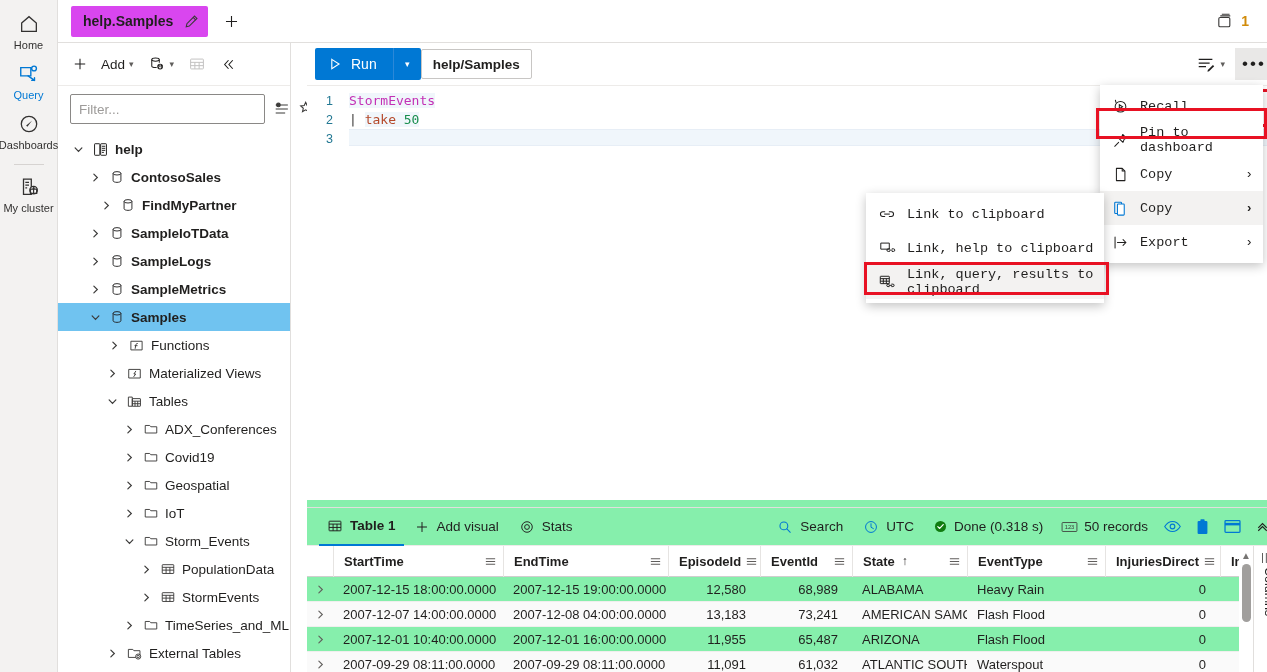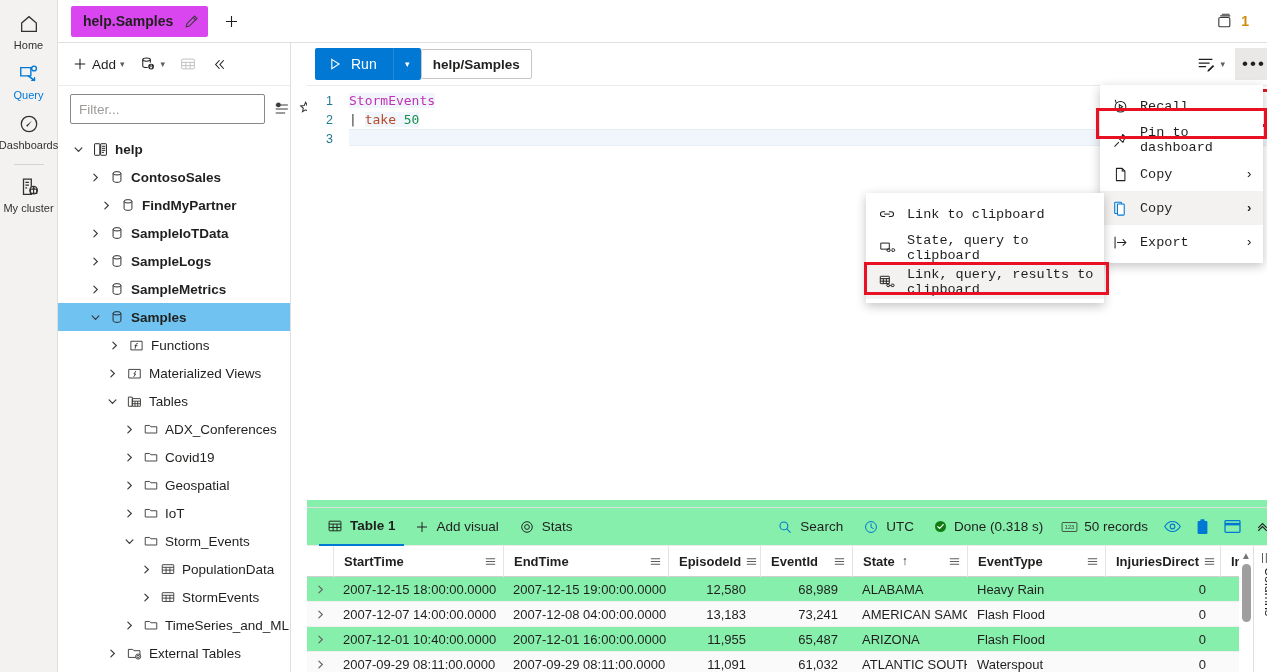--- a/index.html
+++ b/index.html
@@ -52,21 +52,21 @@
     position: absolute; left: 58px; top: 43px; width: 233px; height: 629px;
     background: #ffffff; border-right: 1px solid #e1dfdd;
     display: flex; flex-direction: column;
   }
   #sidebar-toolbar {
     height: 43px; display: flex; align-items: center; gap: 2px;
     padding: 0 6px 0 8px; border-bottom: 1px solid #edebe9;
   }
   .tb-btn { height: 30px; display:flex; align-items:center; justify-content:center; gap:4px; padding: 0 6px; cursor:pointer; border-radius:2px; }
   .tb-btn.disabled { opacity: 0.38; cursor: default; }
-  .tb-label { font-size: 13.5px; }
+  .tb-label { font-size: 13.5px; margin-left: 9px; }
   .chev-sm { font-size: 9px; color: #605e5c; }
 
   #filter-row { height: 46px; display: flex; align-items: center; gap: 8px; padding: 0 8px 0 12px; }
   #filter-input {
     flex: 1; height: 30px; border: 1px solid #8a8886; border-radius: 2px;
     padding: 0 8px; font-size: 13.5px; font-family: "Liberation Sans", sans-serif;
     color: #201f1e; outline: none; background: #fff;
   }
   #filter-input::placeholder { color: #9d9b99; }
   .filter-icon-btn { width: 24px; height: 24px; display:flex; align-items:center; justify-content:center; cursor:pointer; }
@@ -940,21 +940,21 @@
         <span class="mi-label">Link to clipboard</span>
       </div>
       <div class="menu-item">
         <span style="display: flex; align-items: center; justify-content: center;">
           <svg width="18" height="18" viewBox="0 0 22 22" fill="none" stroke="#201f1e" stroke-width="1.2">
             <path d="M3.4 5 H13.8 V12.4 H3.4 Z"></path>
             <path d="M14 15.2 h-1.5 a1.6 1.6 0 0 1 0-3.2 h1.5 M17.4 15.2 h1.5 a1.6 1.6 0 0 0 0-3.2 h-1.5" stroke-linecap="round"></path>
             <path d="M13.6 13.6 H17.8"></path>
           </svg>
         </span>
-        <span class="mi-label">State, query to clipboard</span>
+        <span class="mi-label">Link, help to clipboard</span>
       </div>
       <div class="menu-item highlighted">
         <span style="display: flex; align-items: center; justify-content: center;">
           <svg width="18" height="18" viewBox="0 0 22 22" fill="none" stroke="#201f1e" stroke-width="1.2">
             <rect x="2.8" y="4" width="11" height="9" rx="0.5"></rect>
             <path d="M2.8 6.9 H13.8 M2.8 10 H13.8 M6.5 6.9 V13 M10.2 6.9 V13"></path>
             <path d="M13.6 16.6 h-1.4 a1.5 1.5 0 0 1 0-3 h1.4 M16.8 16.6 h1.4 a1.5 1.5 0 0 0 0-3 h-1.4" stroke-linecap="round"></path>
             <path d="M13.2 15.1 H17.2"></path>
           </svg>
         </span>

